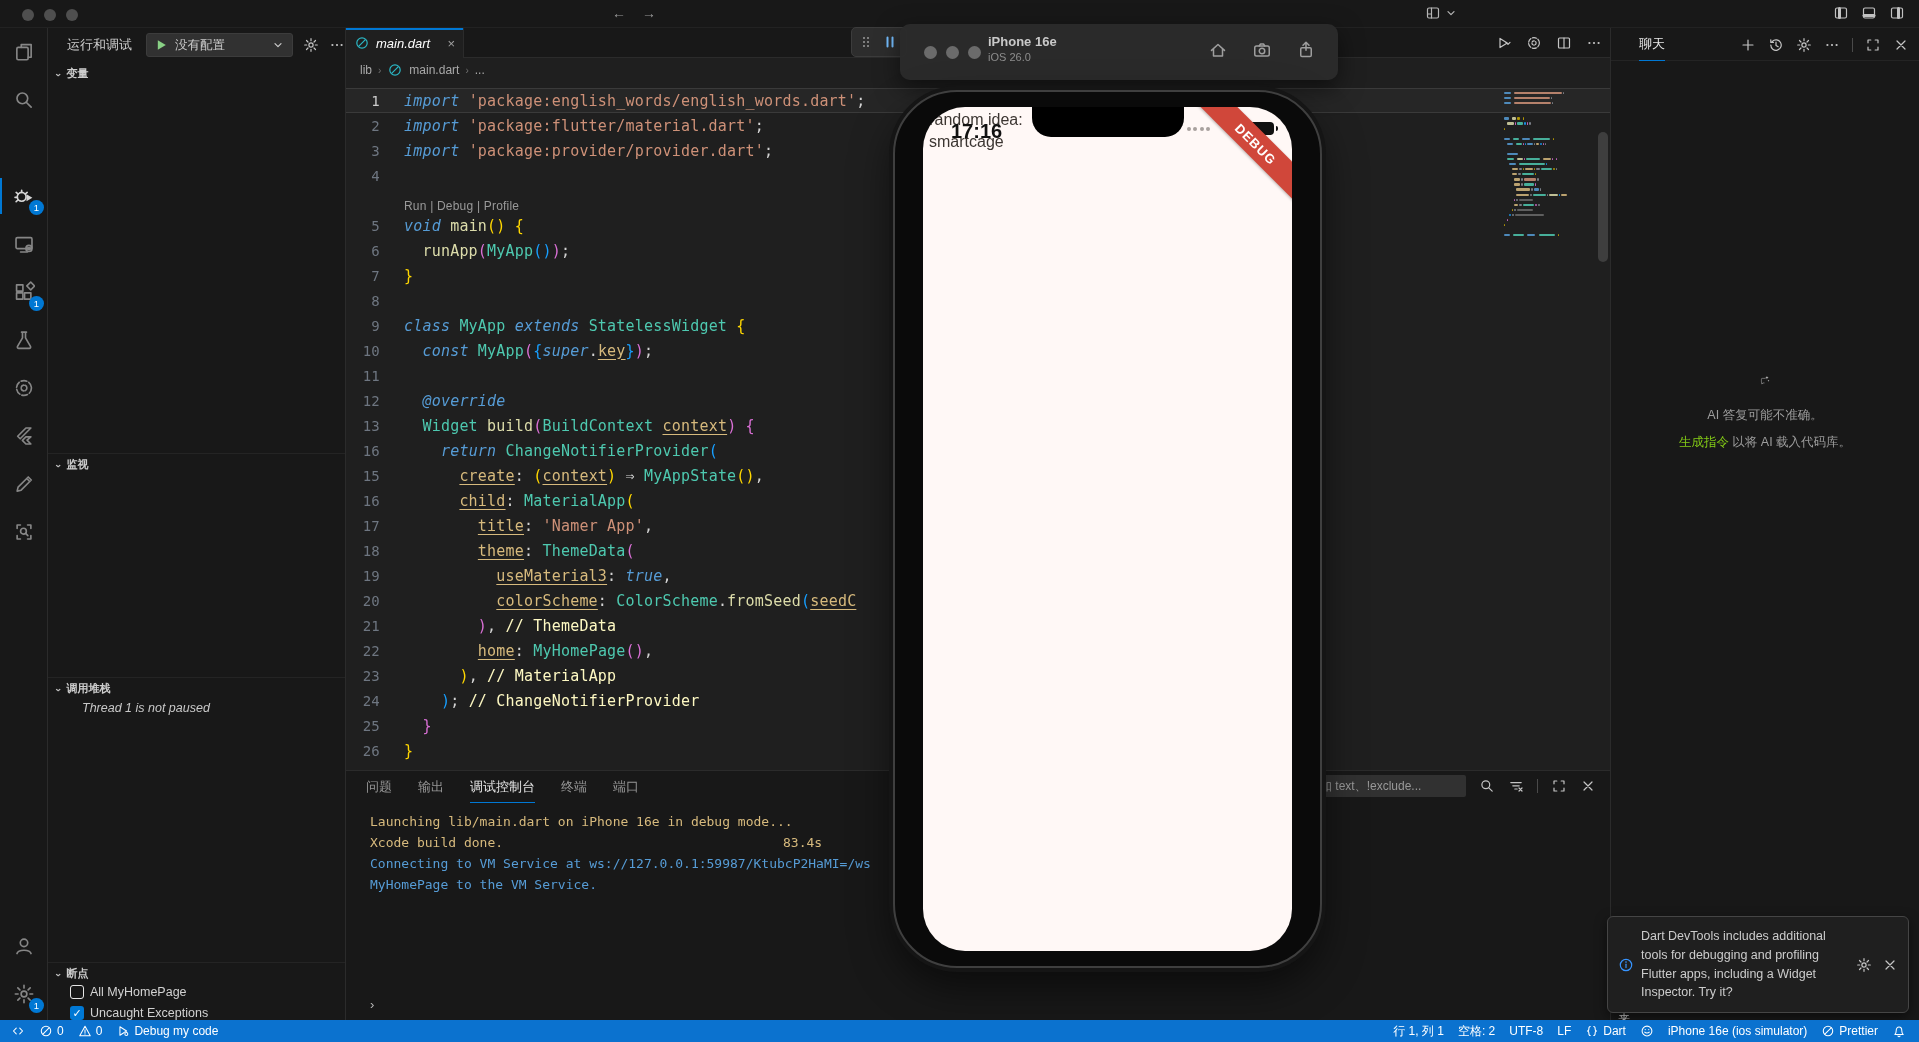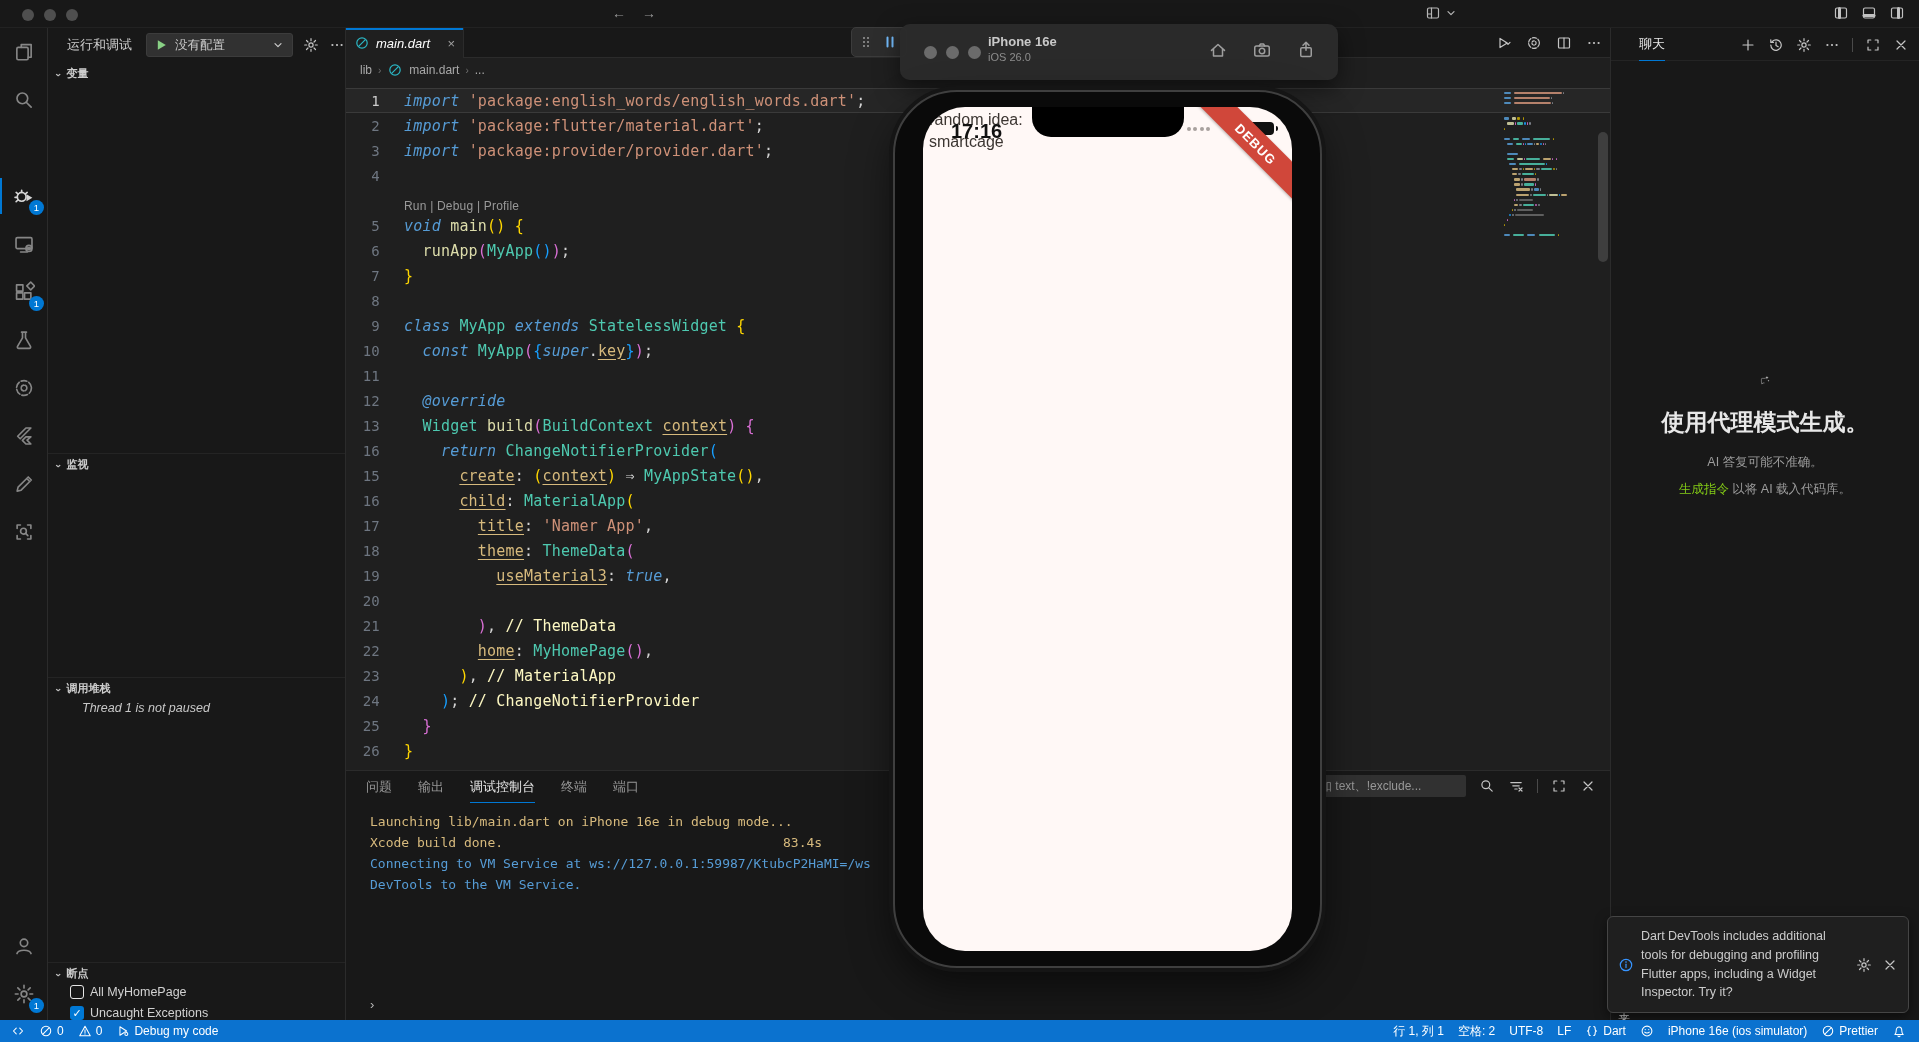--- a/index.html
+++ b/index.html
@@ -429,21 +429,21 @@
         <div class="cl"><span class="ln">10</span><span class="ct"><span class="tok-pu">  </span><span class="tok-kw">const</span><span class="tok-pu"> </span><span class="tok-ty">MyApp</span><span class="tok-g2">(</span><span class="tok-g3">{</span><span class="tok-kw">super</span><span class="tok-pu">.</span><span class="tok-ar">key</span><span class="tok-g3">}</span><span class="tok-g2">)</span><span class="tok-pu">;</span></span></div>
         <div class="cl"><span class="ln">11</span><span class="ct"></span></div>
         <div class="cl"><span class="ln">12</span><span class="ct"><span class="tok-pu">  </span><span class="tok-kw">@override</span></span></div>
         <div class="cl"><span class="ln">13</span><span class="ct"><span class="tok-pu">  </span><span class="tok-ty">Widget</span><span class="tok-pu"> </span><span class="tok-fn">build</span><span class="tok-g2">(</span><span class="tok-ty">BuildContext</span><span class="tok-pu"> </span><span class="tok-ar">context</span><span class="tok-g2">)</span><span class="tok-pu"> </span><span class="tok-g2">{</span></span></div>
         <div class="cl"><span class="ln">16</span><span class="ct"><span class="tok-pu">    </span><span class="tok-kw">return</span><span class="tok-pu"> </span><span class="tok-ty">ChangeNotifierProvider</span><span class="tok-g3">(</span></span></div>
         <div class="cl"><span class="ln">15</span><span class="ct"><span class="tok-pu">      </span><span class="tok-ar">create</span><span class="tok-pu">: </span><span class="tok-g1">(</span><span class="tok-ar">context</span><span class="tok-g1">)</span><span class="tok-pu"> ⇒ </span><span class="tok-ty">MyAppState</span><span class="tok-g1">()</span><span class="tok-pu">,</span></span></div>
         <div class="cl"><span class="ln">16</span><span class="ct"><span class="tok-pu">      </span><span class="tok-ar">child</span><span class="tok-pu">: </span><span class="tok-ty">MaterialApp</span><span class="tok-g1">(</span></span></div>
         <div class="cl"><span class="ln">17</span><span class="ct"><span class="tok-pu">        </span><span class="tok-ar">title</span><span class="tok-pu">: </span><span class="tok-st">'Namer App'</span><span class="tok-pu">,</span></span></div>
         <div class="cl"><span class="ln">18</span><span class="ct"><span class="tok-pu">        </span><span class="tok-ar">theme</span><span class="tok-pu">: </span><span class="tok-ty">ThemeData</span><span class="tok-g2">(</span></span></div>
         <div class="cl"><span class="ln">19</span><span class="ct"><span class="tok-pu">          </span><span class="tok-ar">useMaterial3</span><span class="tok-pu">: </span><span class="tok-kw">true</span><span class="tok-pu">,</span></span></div>
-        <div class="cl"><span class="ln">20</span></div>
+        <div class="cl"><span class="ln">20</span><span class="ct"><span class="tok-pu">          </span><span class="tok-ar">colorScheme</span><span class="tok-pu">: </span><span class="tok-ty">ColorScheme</span><span class="tok-pu">.</span><span class="tok-fn">fromSeed</span><span class="tok-g3">(</span><span class="tok-ar">seedC</span></span></div>
         <div class="cl"><span class="ln">21</span><span class="ct"><span class="tok-pu">        </span><span class="tok-g2">)</span><span class="tok-pu">, </span><span class="tok-cm">// ThemeData</span></span></div>
         <div class="cl"><span class="ln">22</span><span class="ct"><span class="tok-pu">        </span><span class="tok-ar">home</span><span class="tok-pu">: </span><span class="tok-ty">MyHomePage</span><span class="tok-g2">()</span><span class="tok-pu">,</span></span></div>
         <div class="cl"><span class="ln">23</span><span class="ct"><span class="tok-pu">      </span><span class="tok-g1">)</span><span class="tok-pu">, </span><span class="tok-cm">// MaterialApp</span></span></div>
         <div class="cl"><span class="ln">24</span><span class="ct"><span class="tok-pu">    </span><span class="tok-g3">)</span><span class="tok-pu">; </span><span class="tok-cm">// ChangeNotifierProvider</span></span></div>
         <div class="cl"><span class="ln">25</span><span class="ct"><span class="tok-pu">  </span><span class="tok-g2">}</span></span></div>
         <div class="cl"><span class="ln">26</span><span class="ct"><span class="tok-g1">}</span></span></div>
         <div class="cl"><span class="ln">27</span><span class="ct"></span></div>
       </div>
     <div id="minimap">
         <div class="mm-line">
@@ -666,21 +666,21 @@
       <span class="ic">
           <svg viewBox="0 0 16 16" fill="none" stroke="currentColor" stroke-width="1.2" stroke-linecap="round" stroke-linejoin="round">
             <path d="M4 4l8 8M12 4l-8 8"></path>
           </svg>
         </span>
     </div>
     <div id="console">
         <div class="con-line con-tan">Launching lib/main.dart on iPhone 16e in debug mode...</div>
         <div class="con-line con-tan">Xcode build done.<span class="con-time">83.4s</span></div>
         <div class="con-line con-blue">Connecting to VM Service at ws://127.0.0.1:59987/KtubcP2HaMI=/ws</div>
-        <div class="con-line con-blue">DevTools to the VM Service.</div>
+        <div class="con-line con-blue">MyHomePage to the VM Service.</div>
       </div>
     <div id="console-caret">›</div>
   </div>
 </div>
 
 <div id="chat">
   <div id="chat-head">
     <div id="chat-tab">聊天</div>
     <div id="chat-icons">
       <span class="ic">
@@ -721,21 +721,20 @@
     </div>
   </div>
   <div id="chat-empty">
     <div class="bigicon ic">
         <svg viewBox="0 0 44 40" fill="none" stroke="currentColor" stroke-width="1.2" stroke-linecap="round" stroke-linejoin="round">
           <path d="M10 17.5H7l-3 3v-3H5a2 2 0 0 1-2-2v-8a2 2 0 0 1 2-2h8" transform="translate(9 7) scale(1.05)"></path>
           <path d="M17.5 2l1.2 3.3L22 6.5l-3.3 1.2L17.5 11l-1.2-3.3L13 6.5l3.3-1.2z" fill="currentColor" stroke="none" transform="translate(9 4) scale(1.05)"></path>
           <path d="M21.5 12l.7 1.8 1.8.7-1.8.7-.7 1.8-.7-1.8-1.8-.7 1.8-.7z" fill="currentColor" stroke="none" transform="translate(9 4) scale(1.05)"></path>
         </svg>
       </div>
-    <div id="chat-title">使用代理模式生成。</div>
     <div id="chat-sub">AI 答复可能不准确。</div>
     <div id="chat-link-row">
       <span id="chat-link">生成指令</span><span> 以将 AI 载入代码库。</span>
     </div>
   </div>
 </div>
 
 <div id="dbg-toolbar">
   <span class="ic">
       <svg viewBox="0 0 16 16" fill="none" stroke="currentColor" stroke-width="1.2" stroke-linecap="round" stroke-linejoin="round">

